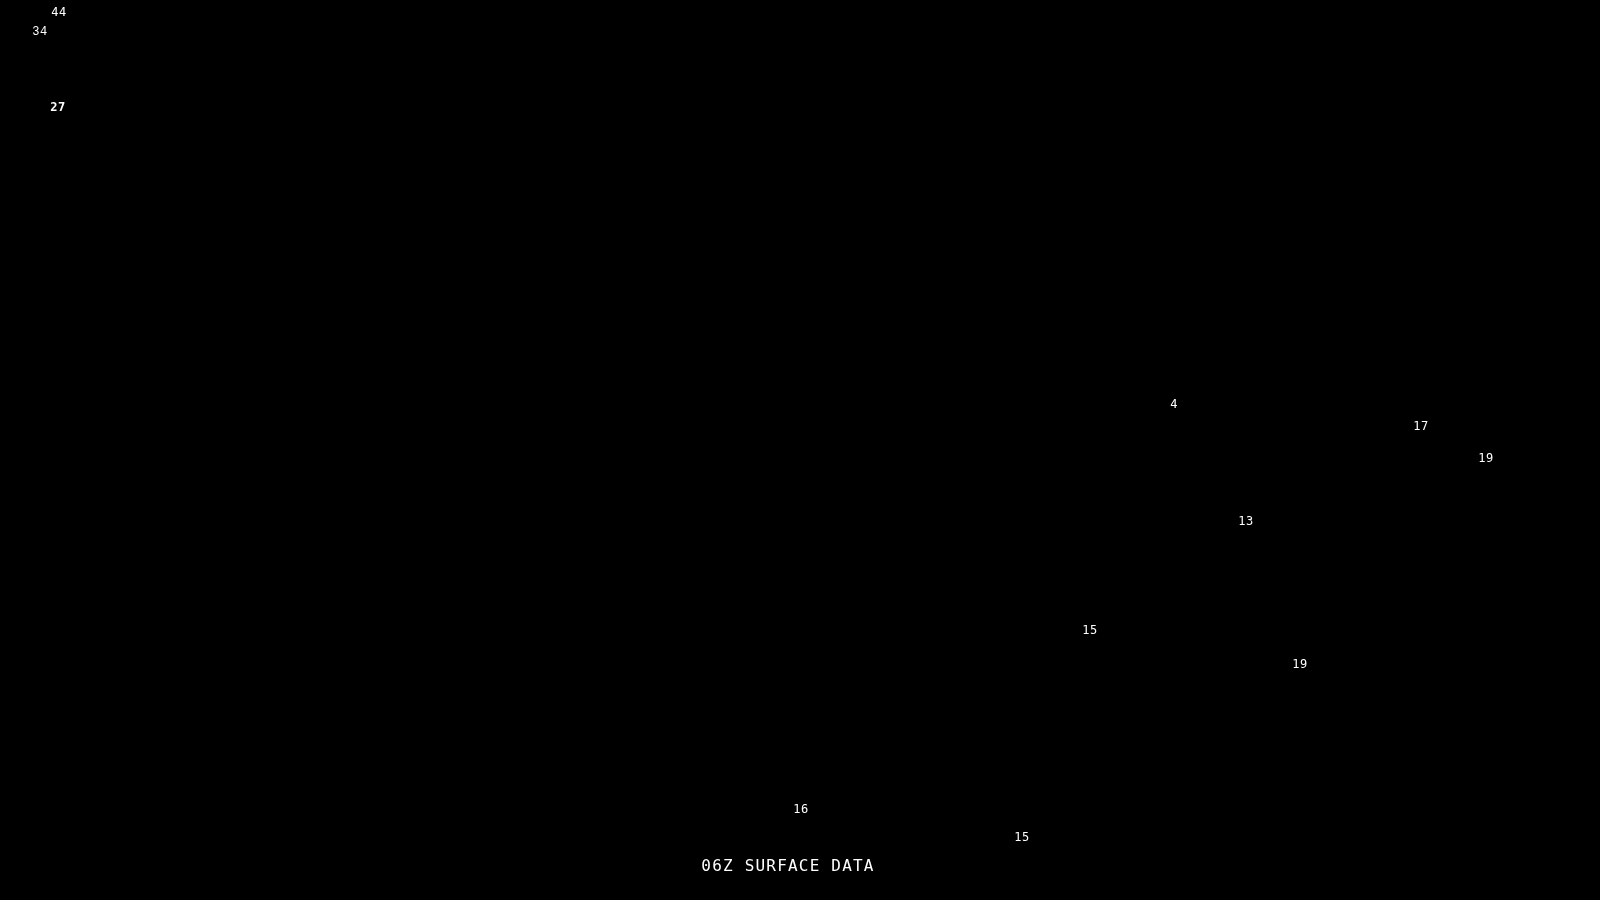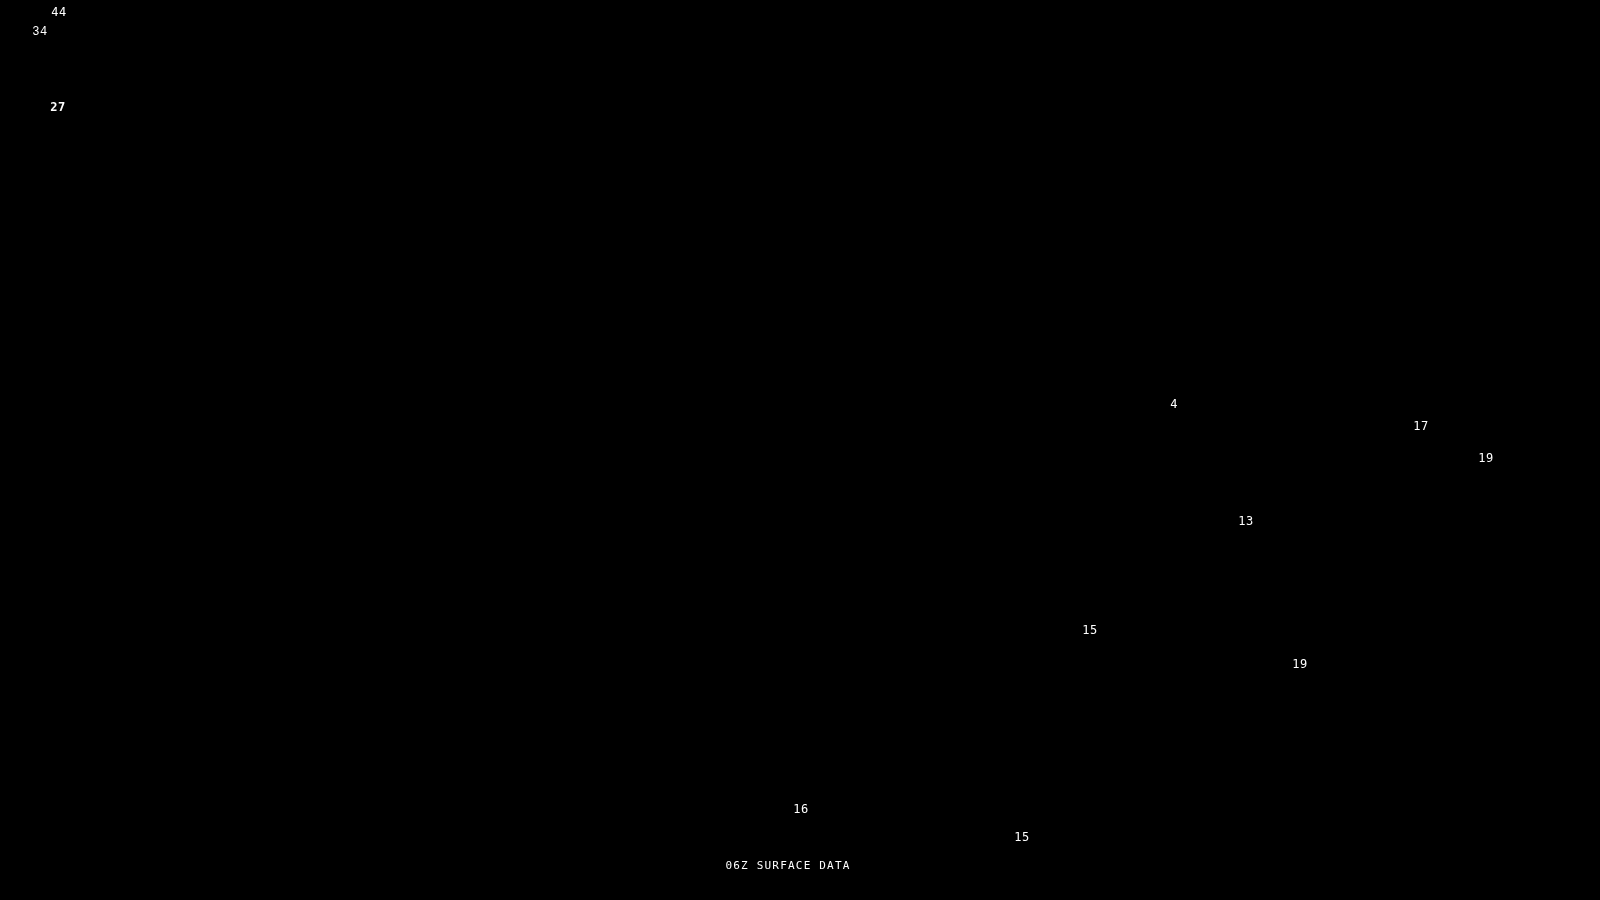--- a/index.html
+++ b/index.html
@@ -22,21 +22,21 @@
     font-size: 12px;
     line-height: 12px;
     white-space: nowrap;
     transform: translate(-50%, -50%);
     letter-spacing: 0.5px;
   }
   .map-caption {
     position: absolute;
     color: #ffffff;
     font-family: "DejaVu Sans Mono", monospace;
-    font-size: 11px;
+    font-size: 16px;
     line-height: 12px;
     letter-spacing: 1.2px;
     white-space: nowrap;
     transform: translate(-50%, -50%);
   }
 </style>
 </head>
 <body>
 
 <div id="map-canvas">

